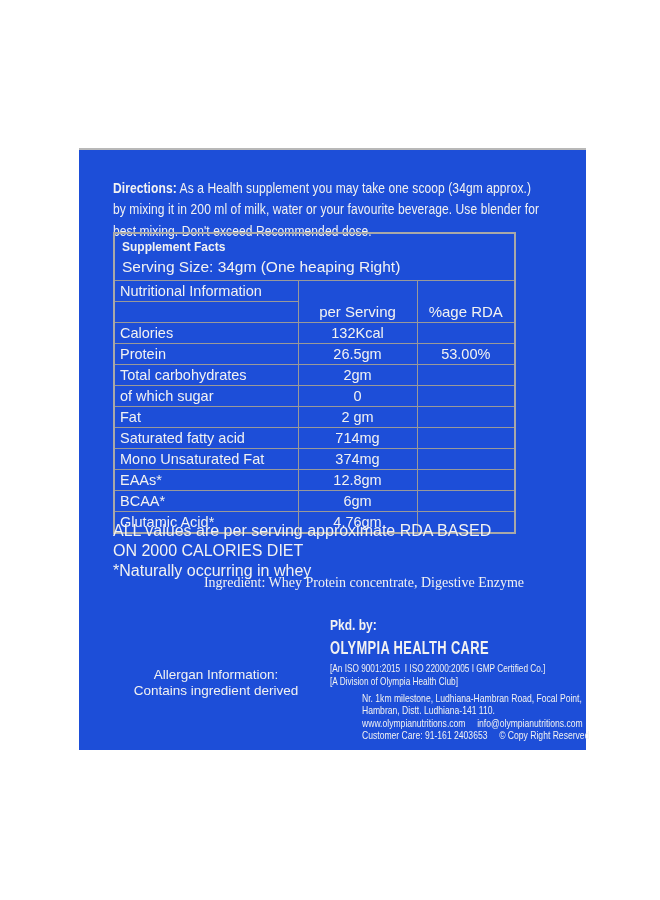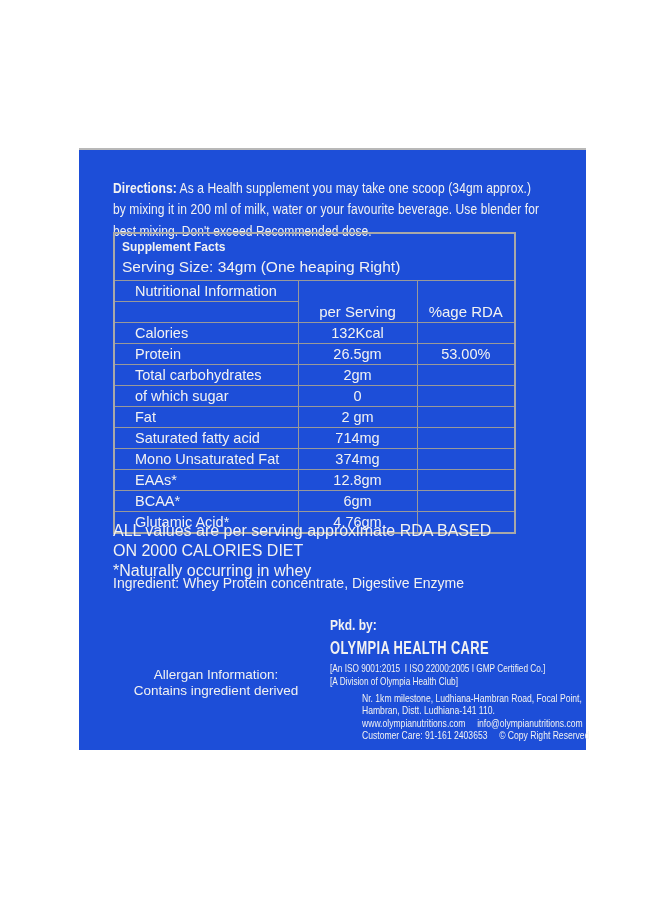--- a/index.html
+++ b/index.html
@@ -42,21 +42,21 @@
     border: 2px solid #a8a8a8;
   }
   table.facts col.c1 { width: 184px; }
   table.facts col.c2 { width: 119px; }
   table.facts col.c3 { width: 98px; }
   table.facts td {
     border: 1px solid #999999;
     font-size: 14.5px;
     color: #f2f2f2;
     height: 20px;
-    padding: 0 0 0 20px;
+    padding: 0 0 0 5px;
     overflow: hidden;
     white-space: nowrap;
   }
   table.facts td.c { text-align: center; padding: 0; }
   table.facts td.vb { vertical-align: bottom; padding-bottom: 2px; font-size: 15px; }
   table.facts td.title-cell { padding: 3px 7px 4px 7px; height: auto; white-space: normal; }
   .sf-title { display: block; font-size: 12px; font-weight: bold; line-height: 20px; }
   .sf-serving { display: block; font-size: 15.5px; line-height: 19px; }
   td.ind1 { padding-left: 19px; }
   td.ind2 { padding-left: 32px; }
@@ -65,24 +65,25 @@
   .notes {
     position: absolute;
     left: 34px; top: 371px;
     width: 401px;
     text-align: left;
     font-size: 16px;
     line-height: 20px;
   }
   .ingredient {
     position: absolute;
-    left: 34px; top: 425px;
+    left: 44px; top: 425px;
     width: 401px;
-    text-align: left;
+    text-align: right;
     font-size: 14px;
+    font-family: Liberation Serif, serif;
   }
   
   .allergen {
     position: absolute;
     left: 37px; top: 517px;
     width: 200px;
     text-align: center;
     font-size: 13.5px;
     line-height: 16px;
   }

